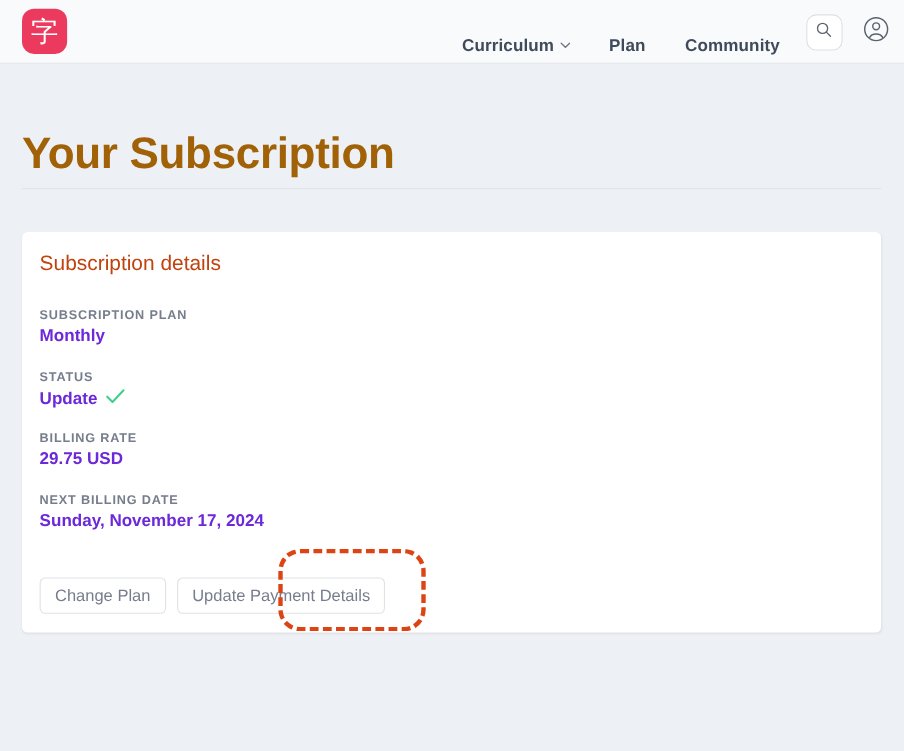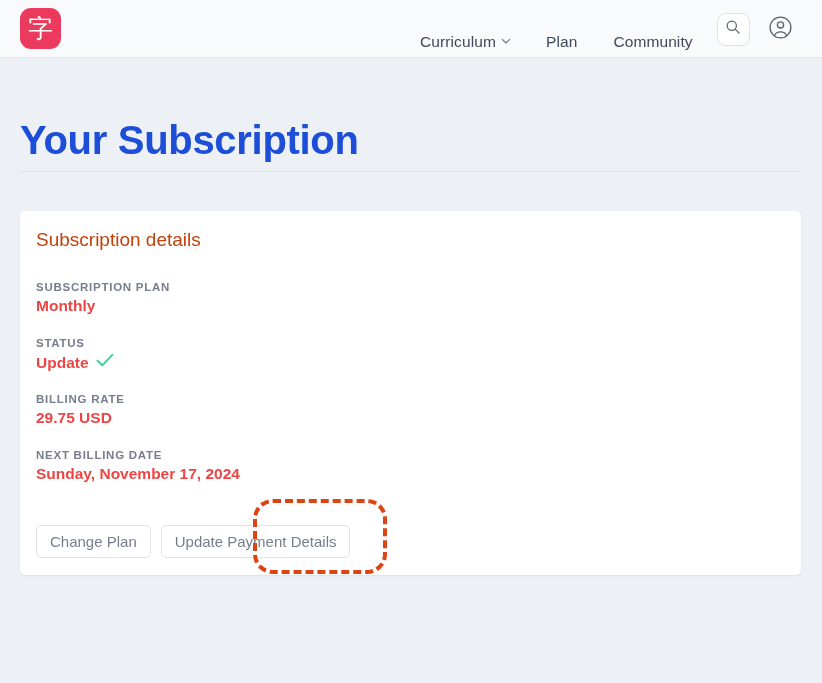--- a/index.html
+++ b/index.html
@@ -48,21 +48,21 @@
     left: 420px;
     top: 0;
     height: 58px;
     display: flex;
     align-items: center;
     gap: 0;
   }
   .nav-link {
     color: #3f4a5a;
     font-size: 15.5px;
-    font-weight: 400;
+    font-weight: 700;
     letter-spacing: 0.1px;
     display: flex;
     align-items: center;
     gap: 5px;
     cursor: pointer;
     white-space: nowrap;
     margin-top: 26px;
   }
   .nav-link.curriculum { margin-right: 36px; }
   .nav-link.docs { margin-right: 36px; }
@@ -97,21 +97,21 @@
     justify-content: center;
   }
 
   
   .page-title {
     position: absolute;
     left: 20px;
     top: 118px;
     font-size: 40px;
     font-weight: bold;
-    color: #1d4ed8;
+    color: #a16207;
     letter-spacing: -0.3px;
     white-space: nowrap;
   }
   .title-rule {
     position: absolute;
     left: 20px;
     top: 171px;
     width: 781px;
     height: 1px;
     background: #dfe3ea;
@@ -146,21 +146,21 @@
     font-weight: 600;
     letter-spacing: 0.75px;
     color: #767d8c;
     text-transform: uppercase;
     white-space: nowrap;
   }
   .field-value {
     margin-top: 4px;
     font-size: 15.5px;
     font-weight: bold;
-    color: #ef4444;
+    color: #6d28d9;
     white-space: nowrap;
     display: flex;
     align-items: center;
     gap: 7px;
   }
   .check-icon { display: inline-block; }
 
   .f1 { top: 70px; }
   .f2 { top: 126px; }
   .f3 { top: 182px; }

